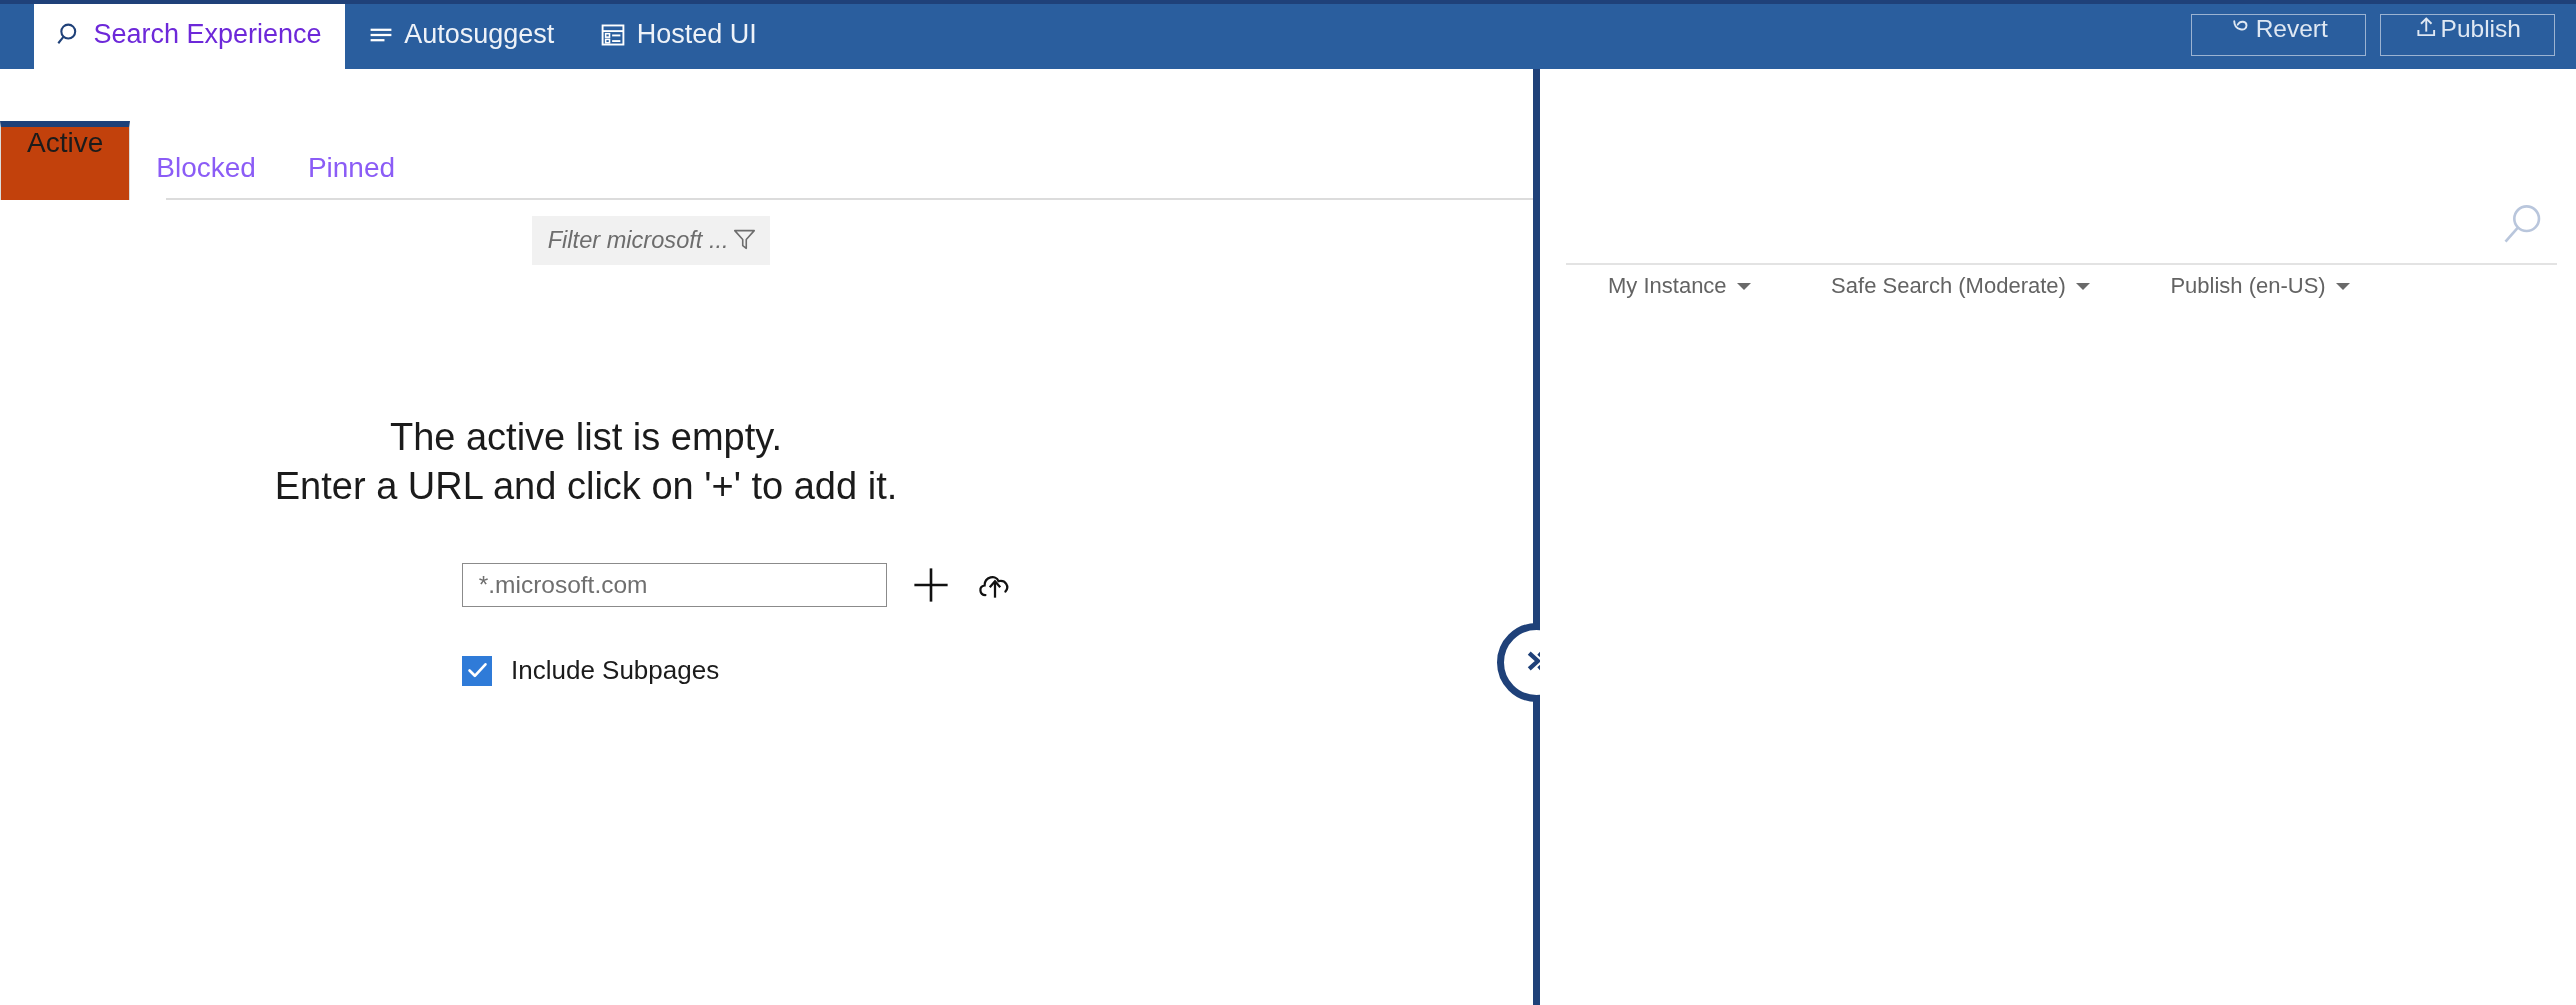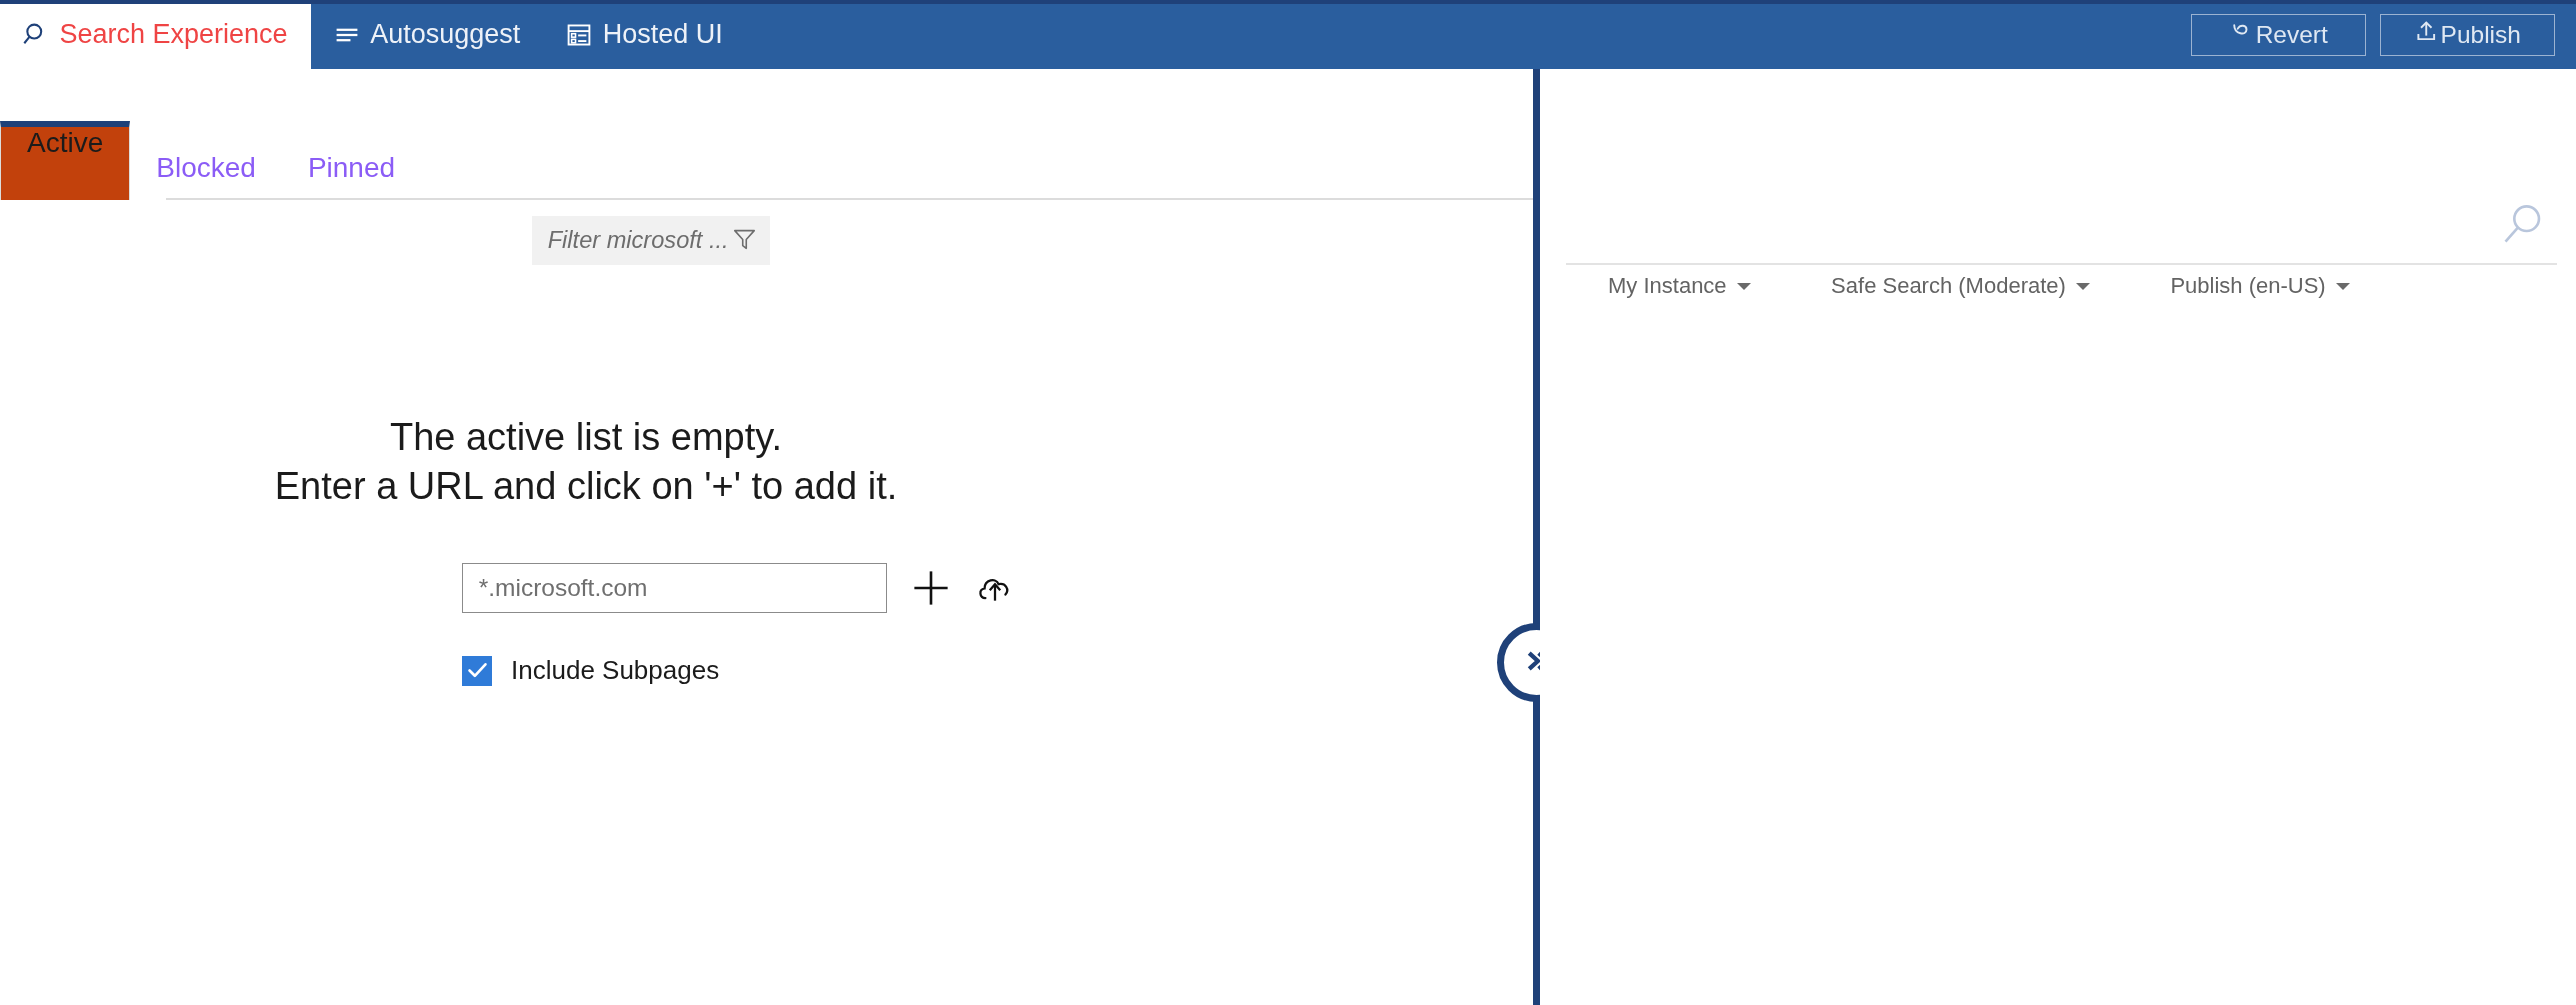--- a/index.html
+++ b/index.html
@@ -35,39 +35,39 @@
     padding: 0 23px;
     height: 69px;
     box-sizing: border-box;
     color: #eef2f8;
     font-size: 27px;
     white-space: nowrap;
     cursor: pointer;
   }
   .nav-tab.active {
     background: #ffffff;
-    color: #ef4444;
+    color: #6d28d9;
+    margin-left: 34px;
   }
   .nav-tab .nav-ico {
     display: inline-flex;
     align-items: center;
     justify-content: center;
     width: 26px; height: 26px;
     flex: 0 0 auto;
   }
   .topbar-right {
     margin-left: auto;
     display: flex;
     align-items: center;
     gap: 14px;
     padding-right: 21px;
   }
   .tb-btn {
     display: flex;
-    align-items: center;
     justify-content: center;
     gap: 2px;
     min-width: 175px;
     height: 42px;
     padding: 0 19px;
     box-sizing: border-box;
     border: 0.9px solid #9bb3d2;
     color: #dfe8f3;
     font-size: 24.5px;
     background: transparent;
@@ -149,21 +149,21 @@
     line-height: 1.28;
   }
   .url-row {
     position: absolute;
     left: 462px; top: 494px;
     display: flex;
     align-items: center;
     gap: 23px;
   }
   .url-input {
-    width: 425px; height: 50px;
+    width: 425px; height: 44px;
     box-sizing: border-box;
     border: 0.9px solid #8b8b8b;
     background: #ffffff;
     font-family: "Liberation Sans", sans-serif;
     font-size: 24.5px;
     color: #6f6f6f;
     padding: 0 15.7px;
     outline: none;
   }
   .url-input::placeholder { color: #6f6f6f; opacity: 1; }

